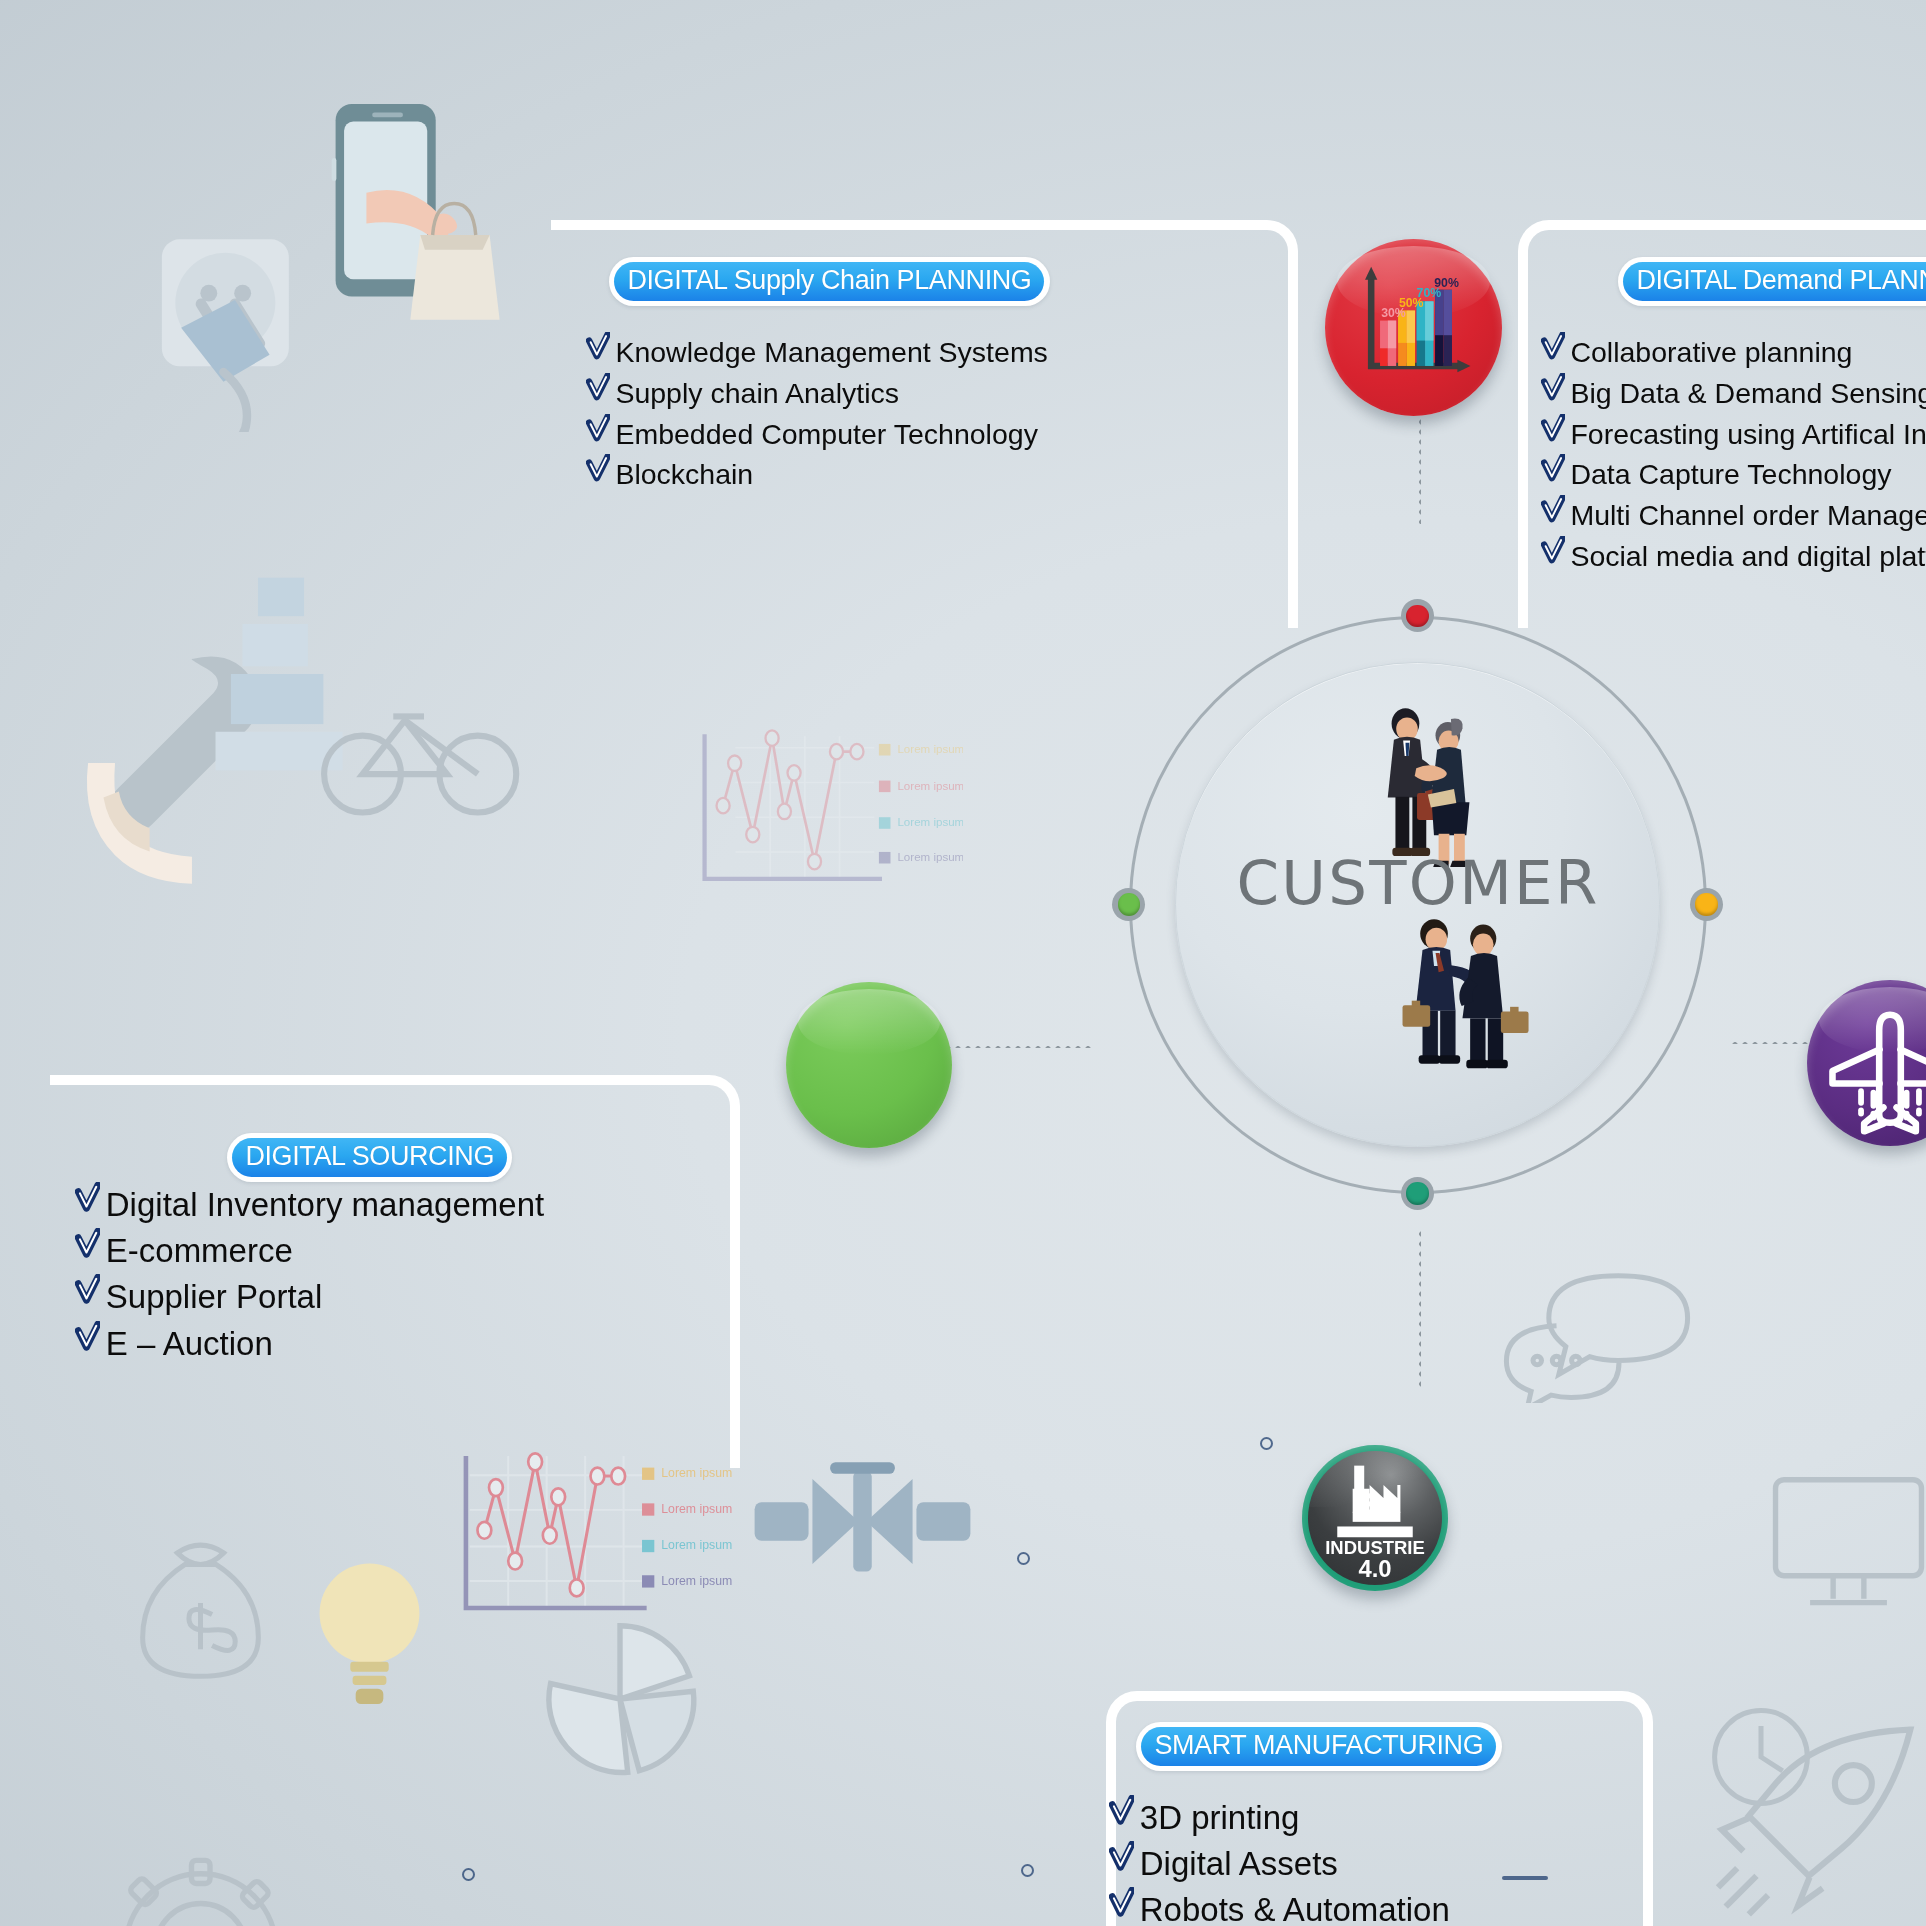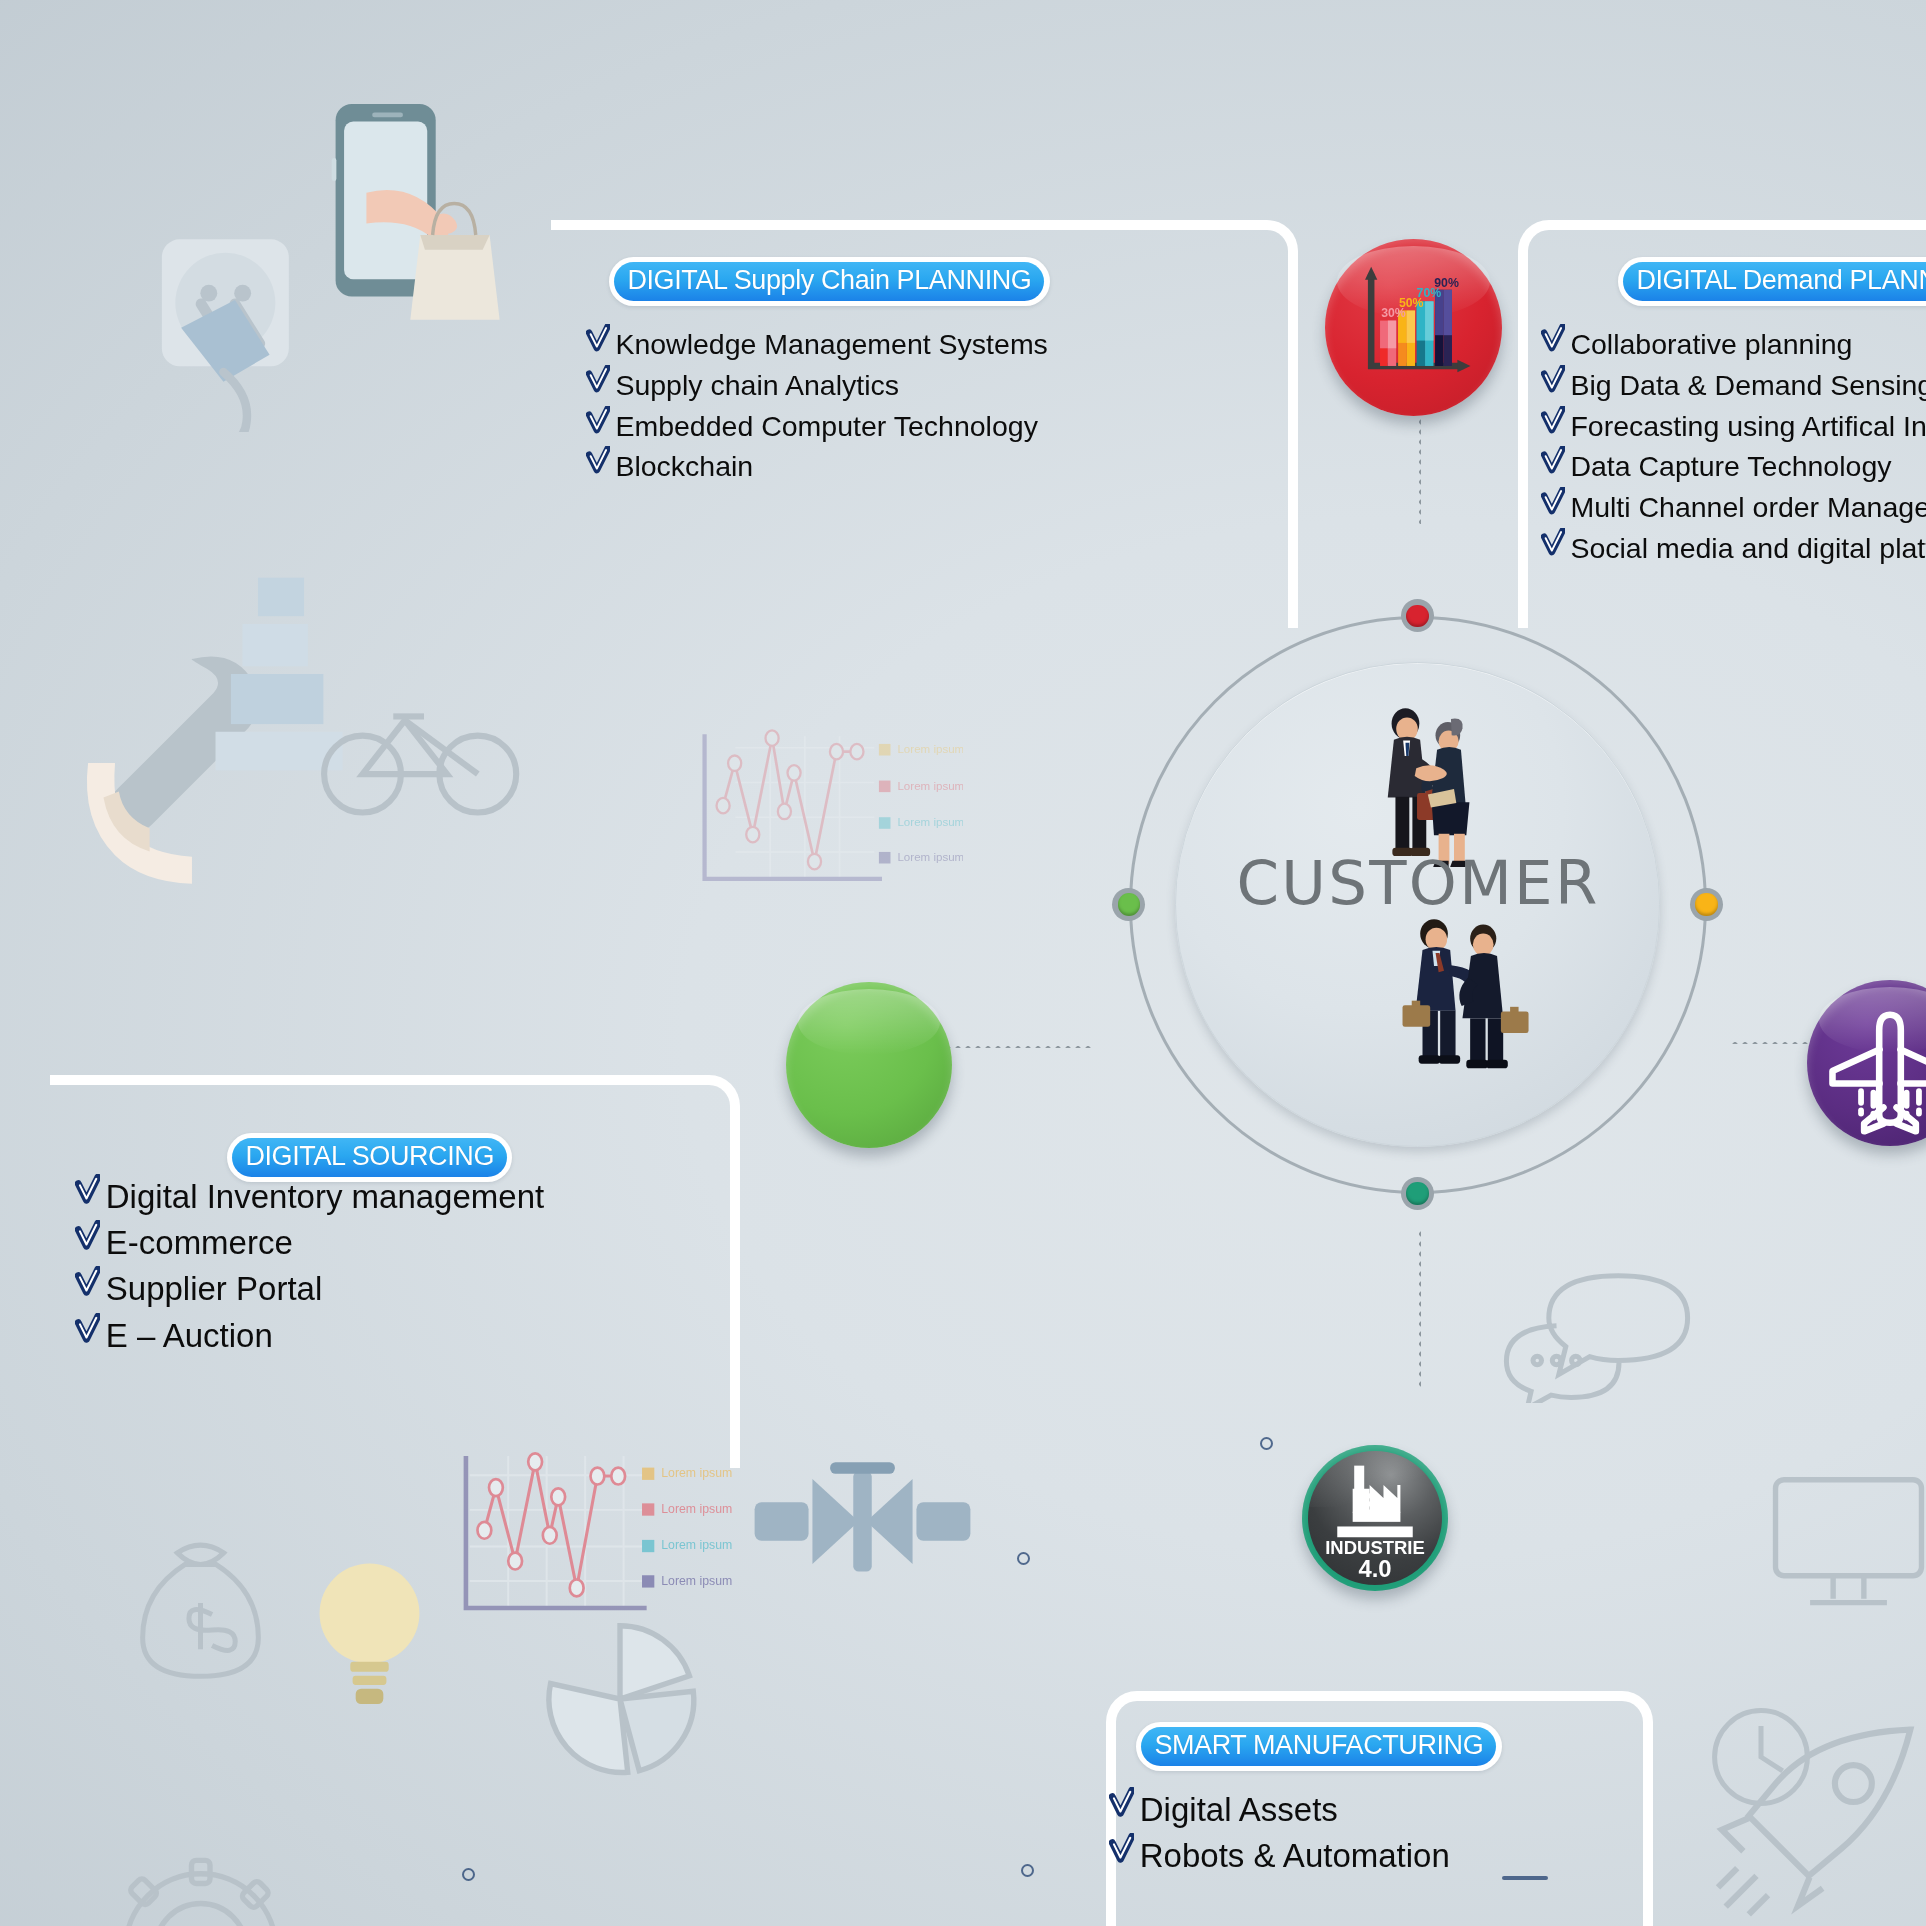--- a/index.html
+++ b/index.html
@@ -75,21 +75,21 @@
     box-shadow:0 1.5px 3.9px rgba(90,105,120,.18);
   }
   .tag {
     border-radius:22.3px; padding:3.9px 13px 6.2px;
     background:linear-gradient(180deg,#40b6f5 0%, #2aa7f0 45%, #1b82e8 100%);
     color:#fff; font-size:27px; line-height:1.06; white-space:nowrap;
     font-family:"Liberation Sans", sans-serif; font-weight:400;
     letter-spacing:-0.4px;
     text-shadow:0 0.4px 0.8px rgba(0,0,0,.18);
   }
-  .items { position:absolute; }
+  .items { position:absolute;margin-top:8px; }
   .item { display:flex; align-items:flex-start; white-space:nowrap; }
   .item .tick { flex:0 0 auto; margin-right:5.4px; }
   .item .txt { color:#0c0c0c; font-family:"Liberation Sans", sans-serif; }
 
   
   .tick svg { display:block; }
 
   
   .p-scp .item { font-size:28.5px; line-height:1.43; }
   .p-scp .item .txt { font-size:28.5px; }
@@ -714,20 +714,29 @@
       <div class="tag">SMART MANUFACTURING</div>
     </div>
     <div class="items" style="left:1109px;top:1787px">
       <div class="item">
         <span class="tick">
           <svg width="25.4" height="35" viewBox="0 0 62 82">
               <path d="M8 22 L28 62 L56 6" stroke="#14306b" stroke-width="17" fill="none" stroke-linecap="round" stroke-linejoin="round"></path>
               <path d="M12 26 L28 58 L52 10" stroke="#fff" stroke-width="5" fill="none" stroke-linecap="round" stroke-linejoin="round"></path>
             </svg>
         </span>
+        <span class="txt">3D printing</span>
+      </div>
+      <div class="item">
+        <span class="tick">
+          <svg width="25.4" height="35" viewBox="0 0 62 82">
+              <path d="M8 22 L28 62 L56 6" stroke="#14306b" stroke-width="17" fill="none" stroke-linecap="round" stroke-linejoin="round"></path>
+              <path d="M12 26 L28 58 L52 10" stroke="#fff" stroke-width="5" fill="none" stroke-linecap="round" stroke-linejoin="round"></path>
+            </svg>
+        </span>
         <span class="txt">Digital Assets</span>
       </div>
       <div class="item">
         <span class="tick">
           <svg width="25.4" height="35" viewBox="0 0 62 82">
               <path d="M8 22 L28 62 L56 6" stroke="#14306b" stroke-width="17" fill="none" stroke-linecap="round" stroke-linejoin="round"></path>
               <path d="M12 26 L28 58 L52 10" stroke="#fff" stroke-width="5" fill="none" stroke-linecap="round" stroke-linejoin="round"></path>
             </svg>
         </span>
         <span class="txt">Robots &amp; Automation</span>

